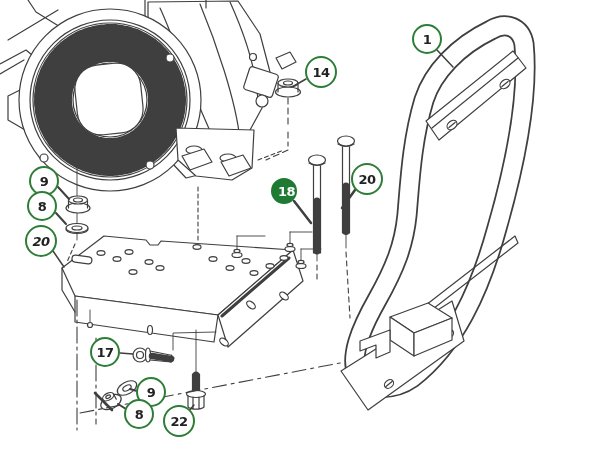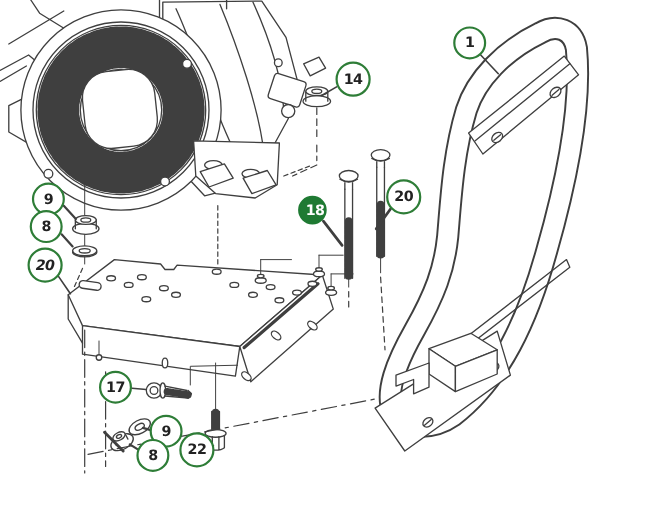--- a/index.html
+++ b/index.html
@@ -249,17 +249,17 @@
       </div>
       <div class="callout outline" style="left: 90px; top: 337px; height: 30px; width: 30px;">
         <span>17</span>
       </div>
       <div class="callout outline" style="left: 136px; top: 377px; height: 30px; width: 30px;">
         <span>9</span>
       </div>
       <div class="callout outline" style="left: 124px; top: 399px; height: 30px; width: 30px;">
         <span>8</span>
       </div>
-      <div class="callout outline" style="left: 163px; top: 393px; height: 32px; width: 32px; text-align: right;">
+      <div class="callout outline" style="left: 163px; top: 405px; height: 32px; width: 32px; text-align: right;">
         <span>22</span>
       </div>
     </div>
 </div>
 
 </body></html>

